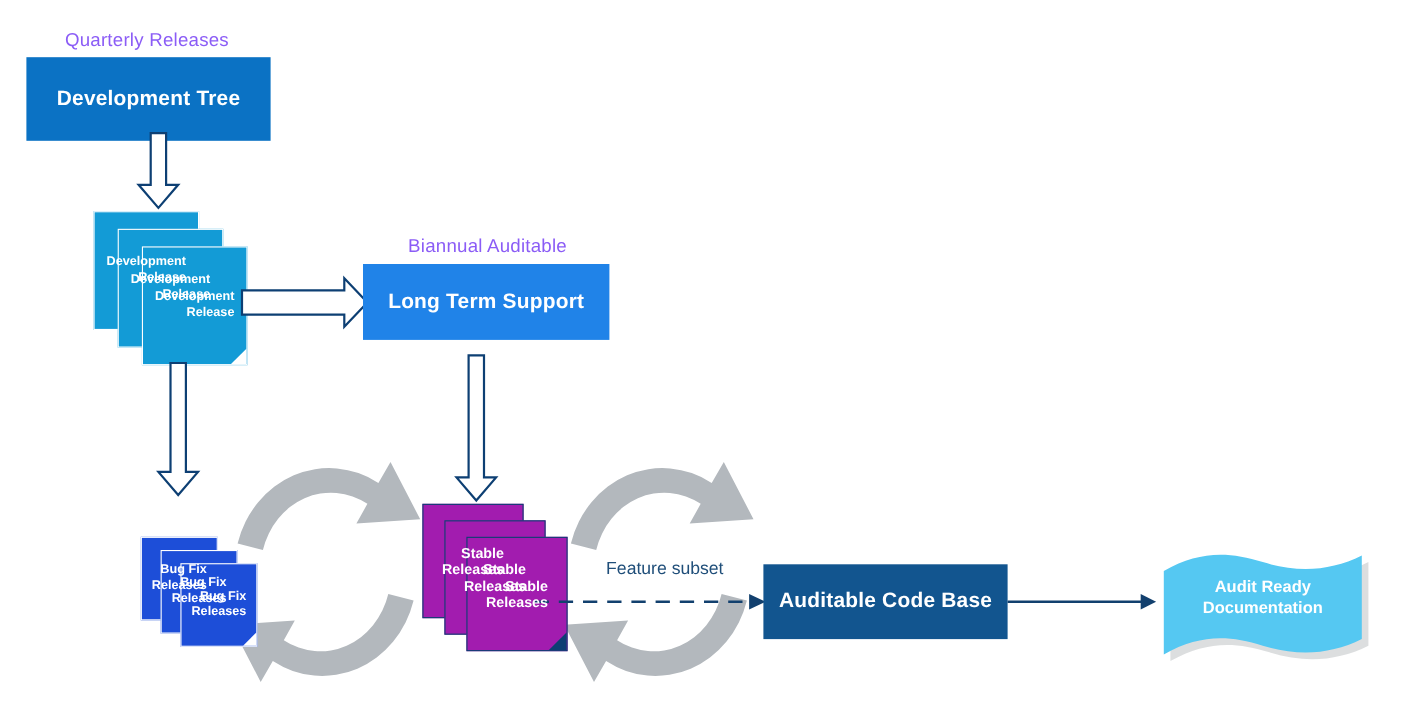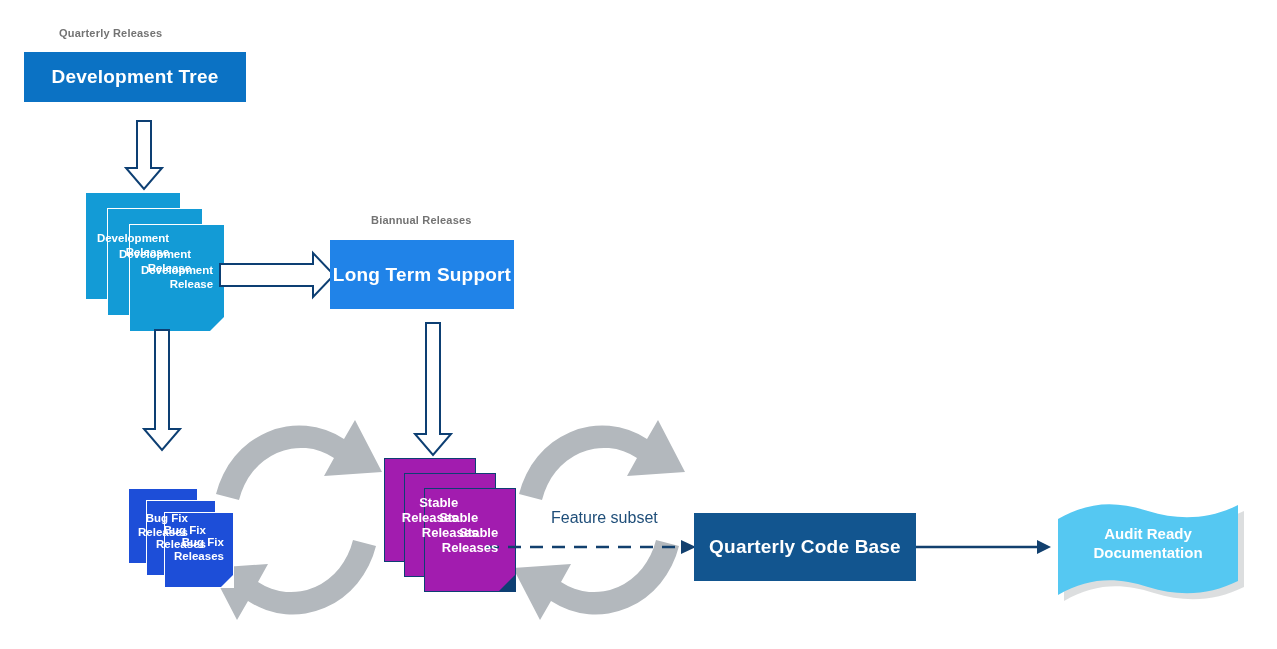--- a/index.html
+++ b/index.html
@@ -15,23 +15,23 @@
     position: relative;
     width: 1277px;
     height: 649px;
     background: #ffffff;
     overflow: hidden;
   }
 
   
   .caption {
     position: absolute;
-    color: #737373;
-    font-size: 11px;
-    font-weight: 700;
+    color: #8b5cf6;
+    font-size: 17px;
+    font-weight: 400;
     letter-spacing: .2px;
     white-space: nowrap;
   }
 
   
   .procbox {
     position: absolute;
     display: flex;
     align-items: center;
     justify-content: center;
@@ -162,21 +162,21 @@
     pointer-events: none;
   }
 </style>
 </head>
 <body>
 
 <div id="canvas">
 
   <div class="caption" style="left:59px; top:27px;">Quarterly Releases</div>
 
-  <div class="procbox dev-tree" style="left:24px; top:52px; width:222px; height:50px;">Development Tree</div>
+  <div class="procbox dev-tree" style="left:24px; top:52px; width:222px; height:76px;">Development Tree</div>
 
   <div class="blockarrow" style="left:125px; top:120px;">
     <svg width="38" height="70" viewBox="0 0 38 70">
       <polygon points="12,1 26,1 26,48 37,48 19,69 1,48 12,48"></polygon>
     </svg>
   </div>
 
   <div class="stack" style="left:85px; top:192px; width:145px; height:140px;">
 
     <div class="card dev" style="left:0px; top:0px; width:96px; height:108px;">
@@ -197,23 +197,23 @@
       <span class="fold"></span>
     </div>
   </div>
 
   <div class="blockarrow" style="left:219px; top:252px;">
     <svg width="116" height="46" viewBox="0 0 116 46">
       <polygon points="1,12 94,12 94,1 115,23 94,45 94,34 1,34"></polygon>
     </svg>
   </div>
 
-  <div class="caption" style="left:371px; top:214px;">Biannual Releases</div>
-
-  <div class="procbox lts" style="left:330px; top:240px; width:184px; height:69px;">Long Term Support</div>
+  <div class="caption" style="left:371px; top:214px;">Biannual Auditable</div>
+
+  <div class="procbox lts" style="left:330px; top:240px; width:224px; height:69px;">Long Term Support</div>
 
   <div class="blockarrow" style="left:143px; top:329px;">
     <svg width="38" height="122" viewBox="0 0 38 122">
       <polygon points="12,1 26,1 26,100 37,100 19,121 1,100 12,100"></polygon>
     </svg>
   </div>
 
   <div class="blockarrow" style="left:414px; top:322px;">
     <svg width="38" height="134" viewBox="0 0 38 134">
       <polygon points="12,1 26,1 26,112 37,112 19,133 1,112 12,112"></polygon>
@@ -292,21 +292,21 @@
 
   <div class="edgelabel" style="left:551px; top:509px;text-align:right;">Feature subset</div>
 
   <div class="connector" style="left:486px; top:535px;">
     <svg width="212" height="24" viewBox="0 0 212 24">
       <line class="ln dashed" x1="0" y1="12" x2="196" y2="12"></line>
       <polygon class="head" points="195,5 210,12 195,19"></polygon>
     </svg>
   </div>
 
-  <div class="procbox audit-base" style="left:694px; top:513px; width:222px; height:68px;">Quarterly Code Base</div>
+  <div class="procbox audit-base" style="left:694px; top:513px; width:222px; height:68px;">Auditable Code Base</div>
 
   <div class="connector" style="left:916px; top:535px;">
     <svg width="136" height="24" viewBox="0 0 136 24">
       <line class="ln" x1="0" y1="12" x2="122" y2="12"></line>
       <polygon class="head" points="121,5 135,12 121,19"></polygon>
     </svg>
   </div>
 
   <div class="banner" style="left:1050px; top:495px; width:196px; height:98px;">
     <svg width="200" height="104" viewBox="0 0 200 104">

